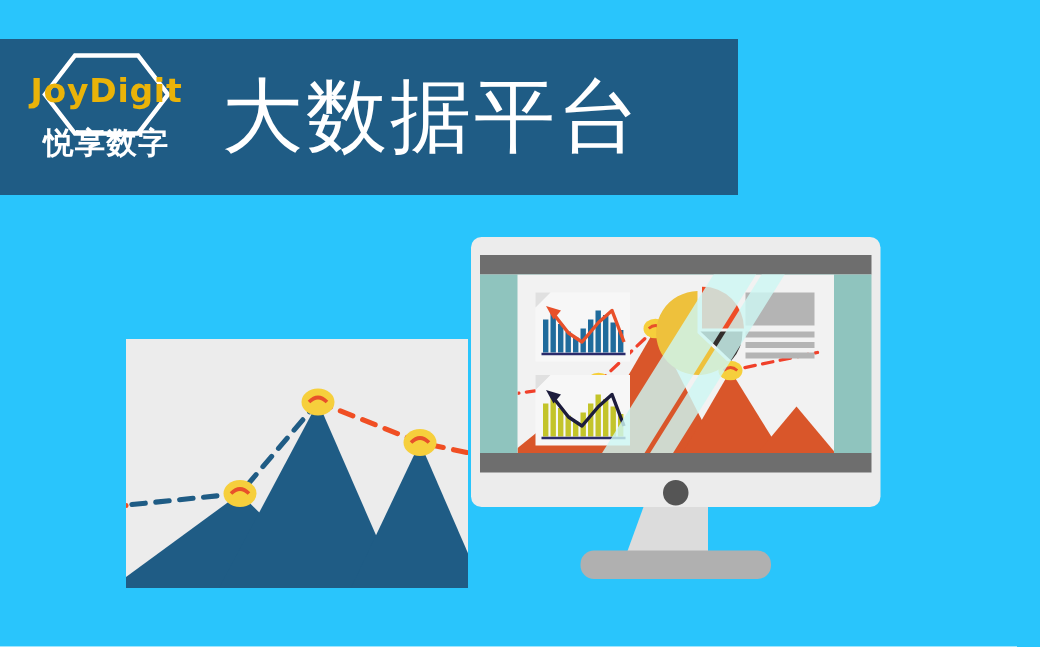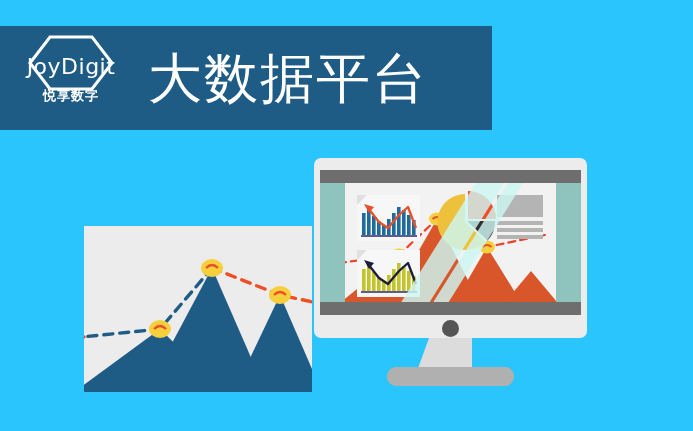--- a/index.html
+++ b/index.html
@@ -43,34 +43,34 @@
   #hexagon {
     position: absolute;
     left: 16px;
     top: 2px;
     width: 86px;
     height: 56px;
   }
   #logo-word {
     position: relative;
     z-index: 2;
-    color: #ffffff;
+    color: #eab308;
     font-size: 22px;
-    font-weight: normal;
+    font-weight: bold;
     letter-spacing: 0.5px;
     font-family: "DejaVu Sans", sans-serif;
     margin-top: 2px;
     margin-bottom: 8px;
     white-space: nowrap;
   }
   #logo-sub {
     position: relative;
     z-index: 2;
     color: #ffffff;
-    font-size: 13px;
+    font-size: 20px;
     font-weight: bold;
     letter-spacing: 1px;
     white-space: nowrap;
   }
   #banner-title {
     color: #ffffff;
     font-size: 54px;
     font-weight: normal;
     letter-spacing: 2px;
     margin-left: 18px;

